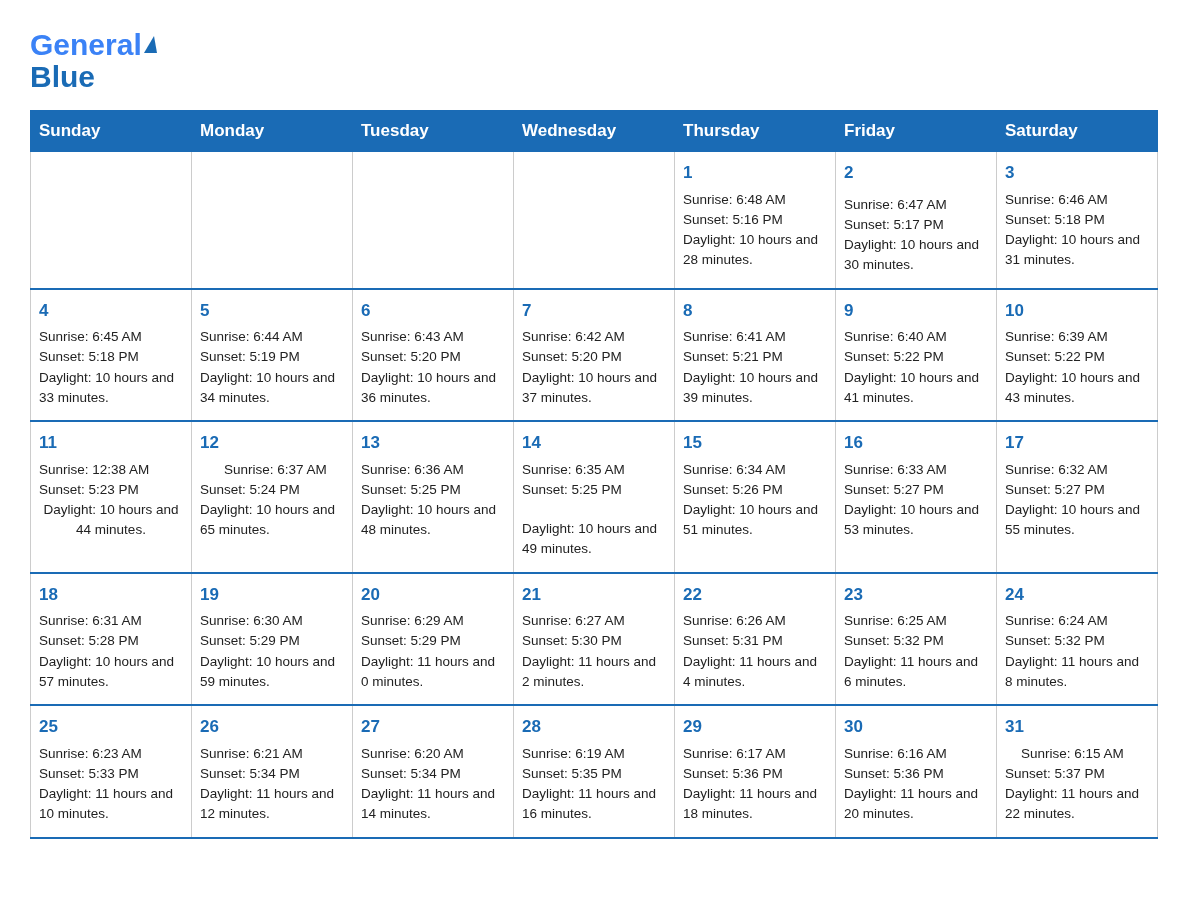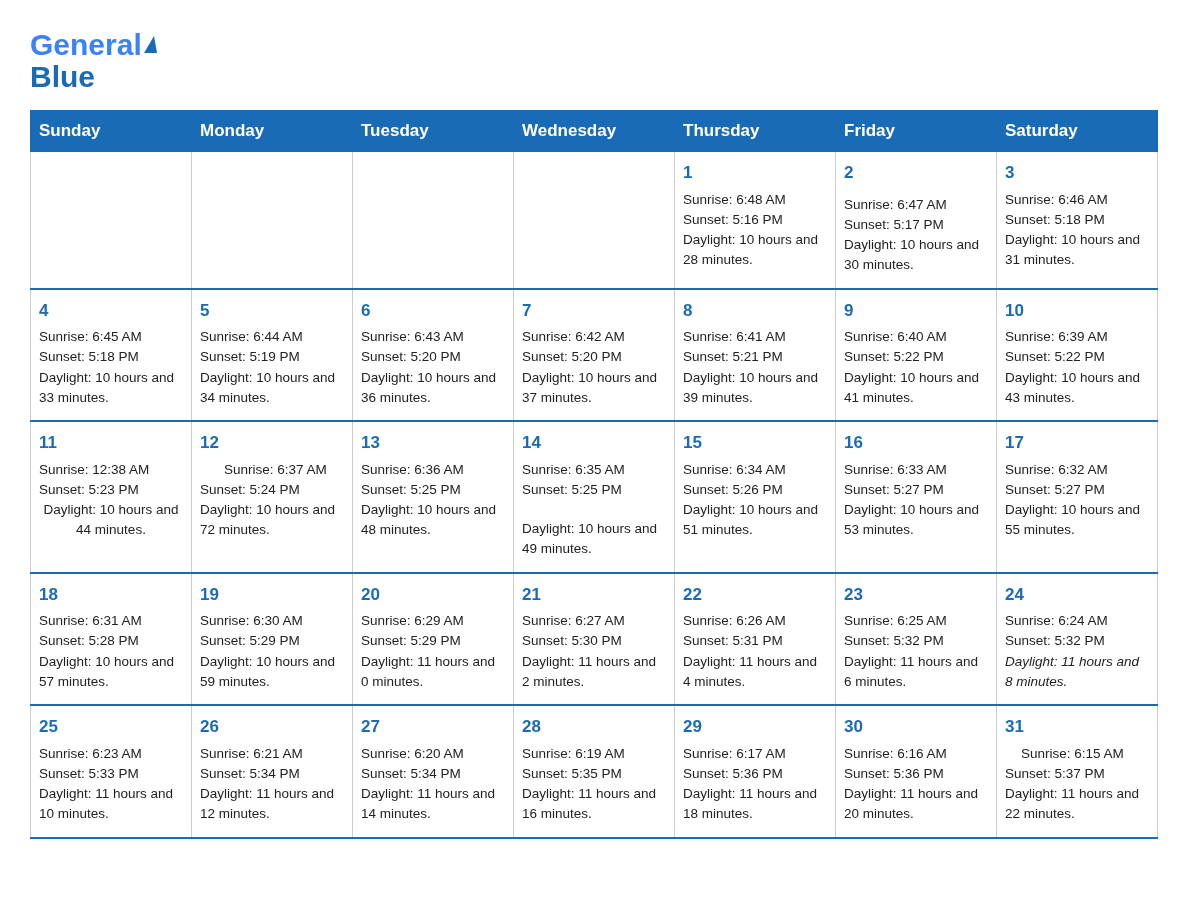--- a/index.html
+++ b/index.html
@@ -171,21 +171,21 @@
         <td>
           <span class="day-number">11</span>
           <span style="display: block;">Sunrise: 12:38 AM</span>
           <span style="display: block;">Sunset: 5:23 PM</span>
           <span style="display: block; text-align: center;">Daylight: 10 hours and 44 minutes.</span>
         </td>
         <td>
           <span class="day-number">12</span>
           <span style="display: block; margin-left: 24px;">Sunrise: 6:37 AM</span>
           <span style="display: block;">Sunset: 5:24 PM</span>
-          <span style="display: block;">Daylight: 10 hours and 72 minutes.</span>
+          <span style="display: block;">Daylight: 10 hours and 65 minutes.</span>
         </td>
         <td>
           <span class="day-number">13</span>
           <span style="display: block;">Sunrise: 6:36 AM</span>
           <span style="display: block;">Sunset: 5:25 PM</span>
           <span style="display: block;">Daylight: 10 hours and 48 minutes.</span>
         </td>
         <td>
           <span class="day-number">14</span>
           <span style="display: block;">Sunrise: 6:35 AM</span>
@@ -245,21 +245,21 @@
         <td>
           <span class="day-number">23</span>
           <span style="display: block;">Sunrise: 6:25 AM</span>
           <span style="display: block;">Sunset: 5:32 PM</span>
           <span style="display: block;">Daylight: 11 hours and 6 minutes.</span>
         </td>
         <td>
           <span class="day-number">24</span>
           <span style="display: block;">Sunrise: 6:24 AM</span>
           <span style="display: block;">Sunset: 5:32 PM</span>
-          <span style="display: block; font-style: italic;">Daylight: 11 hours and 8 minutes.</span>
+          <span style="display: block;">Daylight: 11 hours and 8 minutes.</span>
         </td>
       </tr>
       <tr>
         <td>
           <span class="day-number">25</span>
           <span style="display: block;">Sunrise: 6:23 AM</span>
           <span style="display: block;">Sunset: 5:33 PM</span>
           <span style="display: block;">Daylight: 11 hours and 10 minutes.</span>
         </td>
         <td>

